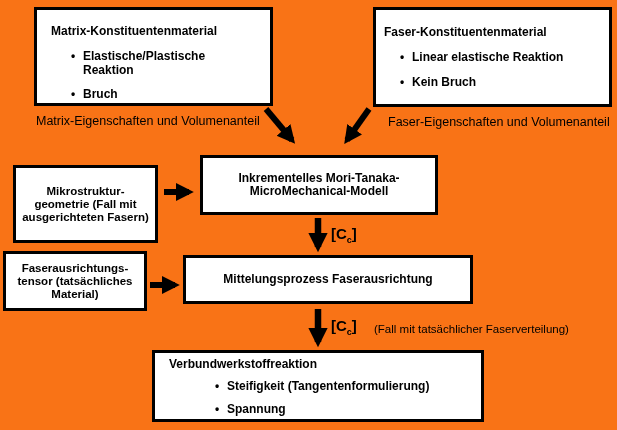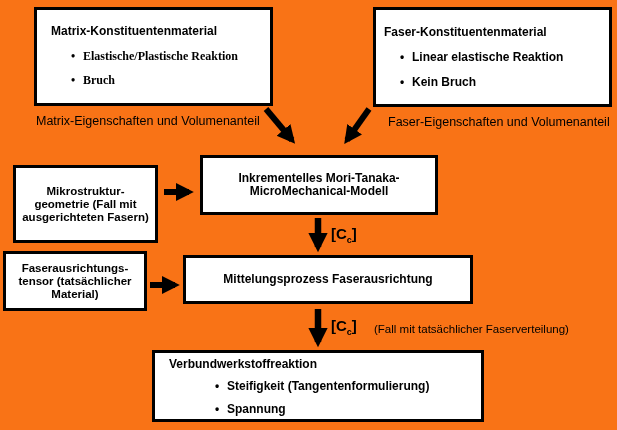--- a/index.html
+++ b/index.html
@@ -61,21 +61,21 @@
     white-space:nowrap;
   }
   svg.arrows{
     position:absolute;
     left:0;top:0;
     width:617px;height:430px;
     pointer-events:none;
   }
   
   #box-matrix{left:34px;top:7px;width:239px;height:99px;padding:14px 6px 0 14px;}
-  #box-matrix .bullets{margin:11px 8px 0 20px;font-family:Liberation Serif, serif;}
+  #box-matrix .bullets{margin:11px 8px 0 20px;}
   #box-matrix .bullet{margin-bottom:10px;}
   #box-faser{left:373px;top:7px;width:239px;height:100px;padding:15px 4px 0 8px;}
   #box-faser .bullets{margin:11px 0 0 16px;}
   #box-faser .bullet{margin-bottom:11px;}
   #box-model{left:200px;top:155px;width:238px;height:60px;}
   #box-mikro{left:13px;top:165px;width:145px;height:78px;}
   #box-mittelung{left:183px;top:255px;width:290px;height:49px;}
   #box-mittelung .center-lines{font-size:12px;}
   #box-tensor{left:3px;top:251px;width:144px;height:60px;}
   #box-verbund{left:152px;top:350px;width:332px;height:72px;padding:4px 6px 0 14px;}
@@ -153,21 +153,21 @@
     </div>
   </div>
 
   <div class="cc-label" id="cc1">
     <span>[C</span><sub>c</sub><span>]</span>
   </div>
 
   <div class="box" id="box-tensor">
     <div class="center-lines">
       <span>Faserausrichtungs-</span>
-      <span>tensor (tatsächlicher</span>
+      <span>tensor (tatsächliches</span>
       <span>Material)</span>
     </div>
   </div>
 
   <div class="box" id="box-mittelung">
     <div class="center-lines">
       <span>Mittelungsprozess Faserausrichtung</span>
     </div>
   </div>
 

